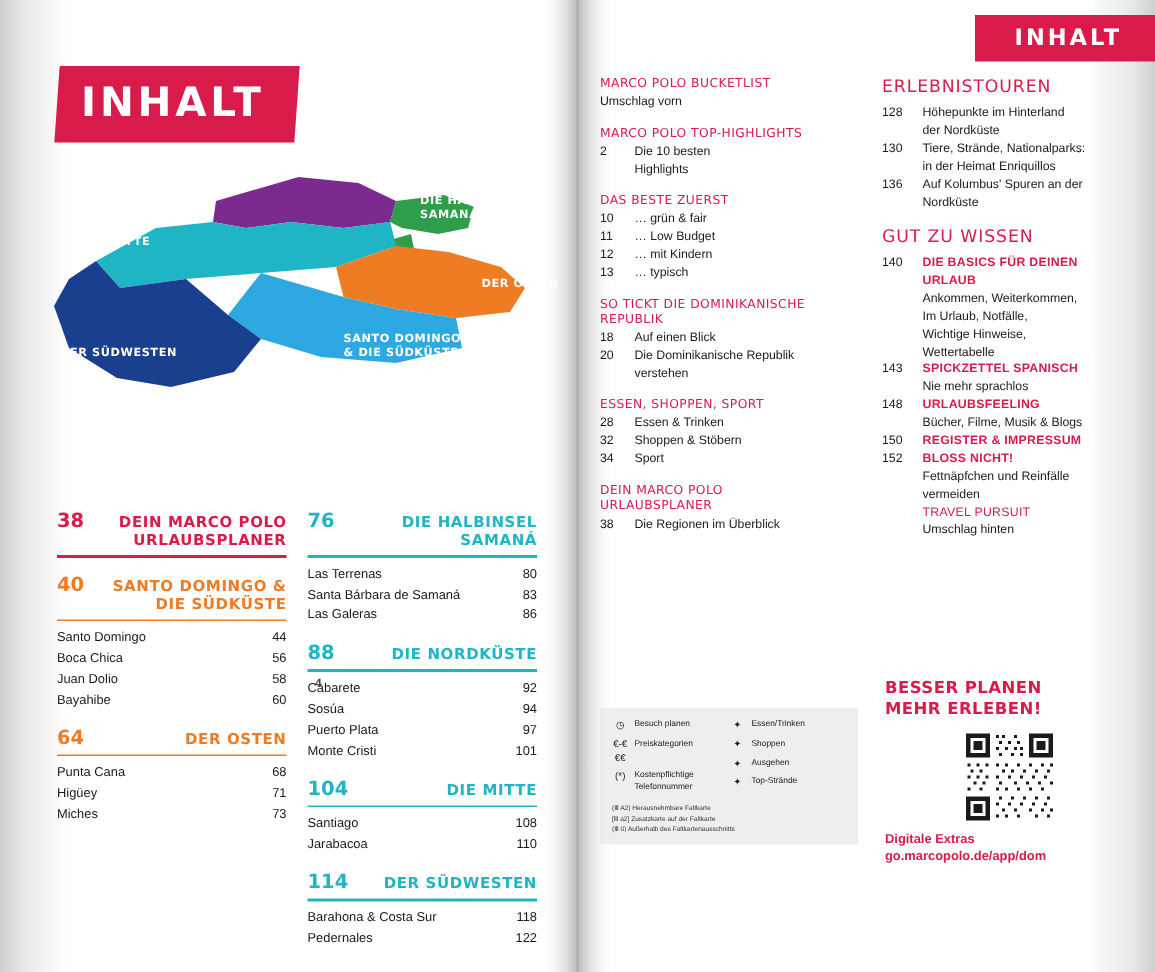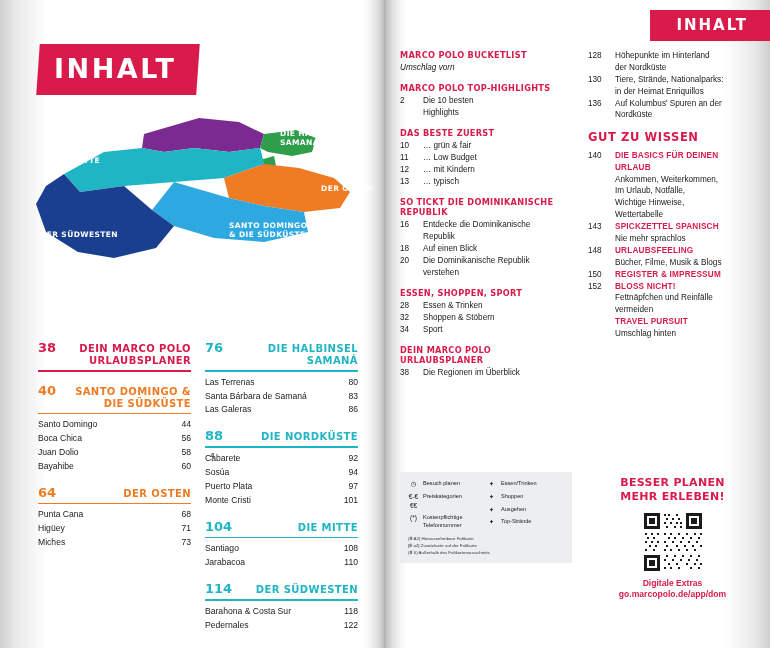--- a/index.html
+++ b/index.html
@@ -84,50 +84,50 @@
     position: absolute; right: 0; top: 10px;
     background: #d81b4a; color: #fff;
     padding: 6px 22px 7px 26px;
     font-size: 15px; font-weight: bold; letter-spacing: 2px;
     font-family: "DejaVu Sans", sans-serif;
   }
   .rcols { position: absolute; left: 15px; top: 50px; width: 360px; display: flex; gap: 16px; }
   .rcol { width: 172px; }
 
   .rhead {
-    font-size: 8.2px; font-weight: bold; letter-spacing: 0.3px;
+    font-size: 8.2px; font-weight: normal; letter-spacing: 0.3px;
     color: #d81b4a; line-height: 1.25;
     margin-bottom: 2px;
     font-family: "DejaVu Sans", sans-serif;
   }
   .rhead.big {
     font-size: 11.5px; letter-spacing: 0.6px; margin-bottom: 5px;
   }
-  .rsub { font-size: 8.2px; color: #1a1a1a; line-height: 1.45; font-style: italic; }
+  .rsub { font-size: 8.2px; color: #1a1a1a; line-height: 1.45; }
   .ritem { display: flex; gap: 7px; font-size: 8.2px; line-height: 1.45; color:#1a1a1a; }
   .ritem .n { width: 16px; flex: 0 0 16px; text-align: left; }
   .ritem.wide .n { width: 20px; flex: 0 0 20px; }
   .ritem .t { flex: 1; }
   .rgroup { margin-bottom: 9px; }
   .ital { }
 
   
   .legend {
     position: absolute; left: 15px; top: 472px;
     width: 172px; background: #eceef0;
     padding: 8px 8px 7px 8px;
   }
   .legend-grid { display: flex; }
   .legend-col { width: 50%; }
   .lrow { display: flex; gap: 4px; font-size: 5.6px; line-height: 1.35; margin-bottom: 4px; color:#1a1a1a; }
   .lrow .ic { width: 11px; flex: 0 0 11px; text-align: center; font-size: 6.5px; }
   .legend-foot { margin-top: 3px; font-size: 4.4px; line-height: 1.5; color: #333; }
 
   
-  .promo { position: absolute; left: 205px; top: 476px; width: 165px; text-align: center; }
+  .promo { position: absolute; left: 205px; top: 452px; width: 165px; }
   .promo-t { color: #d81b4a; font-size: 11px; font-weight: bold; line-height: 1.25; letter-spacing: 0.3px; font-family:"DejaVu Sans",sans-serif;}
   .qr { width: 62px; height: 62px; margin: 7px auto 5px; background: #fff; position: relative; }
   .promo-b { color: #d81b4a; font-size: 8.6px; font-weight: bold; line-height: 1.35; }
 
   .folio { position: absolute; bottom: 12px; font-size: 8px; color: #444; font-weight: bold; }
   .folio-l { left: 210px; }
 
   .gutter-shadow {
     position: absolute; left: 368px; top: 0; width: 34px; height: 648px;
     background: linear-gradient(90deg, rgba(0,0,0,0) 0%, rgba(0,0,0,0.10) 45%, rgba(0,0,0,0.18) 50%, rgba(0,0,0,0.10) 55%, rgba(0,0,0,0) 100%);
@@ -338,24 +338,20 @@
               <div class="t">… mit Kindern</div>
             </div>
             <div class="ritem">
               <div class="n">13</div>
               <div class="t">… typisch</div>
             </div>
           </div>
           <div class="rgroup">
             <div class="rhead">SO TICKT DIE DOMINIKANISCHE<br>REPUBLIK</div>
             <div class="ritem">
-              <div class="n">16</div>
-              <div class="t">Entdecke die Dominikanische<br>Republik</div>
-            </div>
-            <div class="ritem">
               <div class="n">18</div>
               <div class="t">Auf einen Blick</div>
             </div>
             <div class="ritem">
               <div class="n">20</div>
               <div class="t">Die Dominikanische Republik<br>verstehen</div>
             </div>
           </div>
           <div class="rgroup">
             <div class="rhead">ESSEN, SHOPPEN, SPORT</div>
@@ -375,20 +371,21 @@
           <div class="rgroup">
             <div class="rhead">DEIN MARCO POLO<br>URLAUBSPLANER</div>
             <div class="ritem">
               <div class="n">38</div>
               <div class="t">Die Regionen im Überblick</div>
             </div>
           </div>
         </div>
       <div class="rcol" id="rcol-2">
           <div class="rgroup">
+            <div class="rhead big">ERLEBNISTOUREN</div>
             <div class="ritem wide">
               <div class="n">128</div>
               <div class="t">Höhepunkte im Hinterland<br>der Nordküste</div>
             </div>
             <div class="ritem wide">
               <div class="n">130</div>
               <div class="t">Tiere, Strände, Nationalparks:<br>in der Heimat Enriquillos</div>
             </div>
             <div class="ritem wide">
               <div class="n">136</div>
@@ -412,21 +409,21 @@
             <div class="ritem wide">
               <div class="n">150</div>
               <div class="t"><span style="font-weight:bold;color:#d81b4a;letter-spacing:0.2px;">REGISTER &amp; IMPRESSUM</span></div>
             </div>
             <div class="ritem wide">
               <div class="n">152</div>
               <div class="t"><span style="font-weight:bold;color:#d81b4a;letter-spacing:0.2px;">BLOSS NICHT!</span><div class="ital" style="color:#1a1a1a;">Fettnäpfchen und Reinfälle<br>vermeiden</div></div>
             </div>
             <div class="ritem wide">
               <div class="n"></div>
-              <div class="t"><span style="font-weight:bold;color:#d81b4a;letter-spacing:0.2px;">TRAVEL PURSUIT</span><div class="ital" style="color:#1a1a1a;">Umschlag hinten</div></div>
+              <div class="t"><span style="font-weight:normal;color:#d81b4a;letter-spacing:0.2px;">TRAVEL PURSUIT</span><div class="ital" style="color:#1a1a1a;">Umschlag hinten</div></div>
             </div>
           </div>
         </div>
     </div>
 
     <div class="legend">
       <div class="legend-grid">
         <div class="legend-col" id="legend-left">
             <div class="lrow">
               <div class="ic">◷</div>

